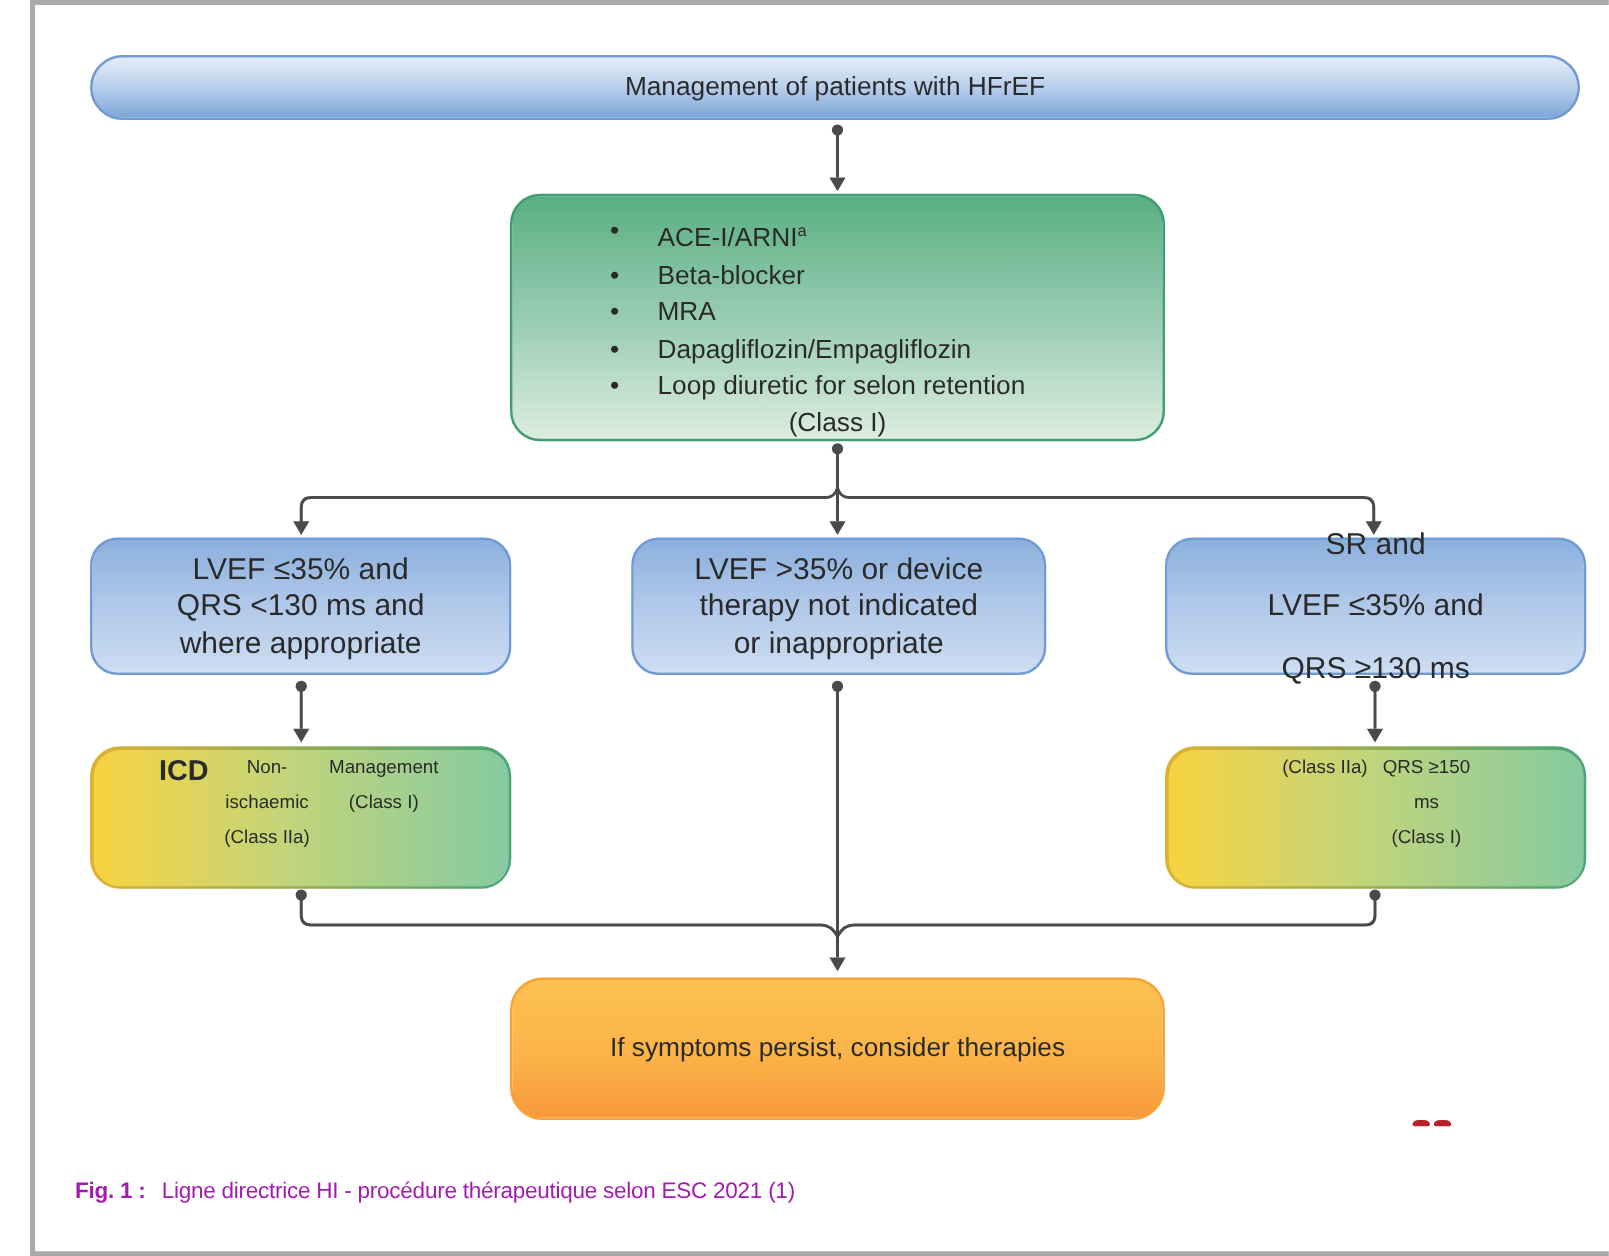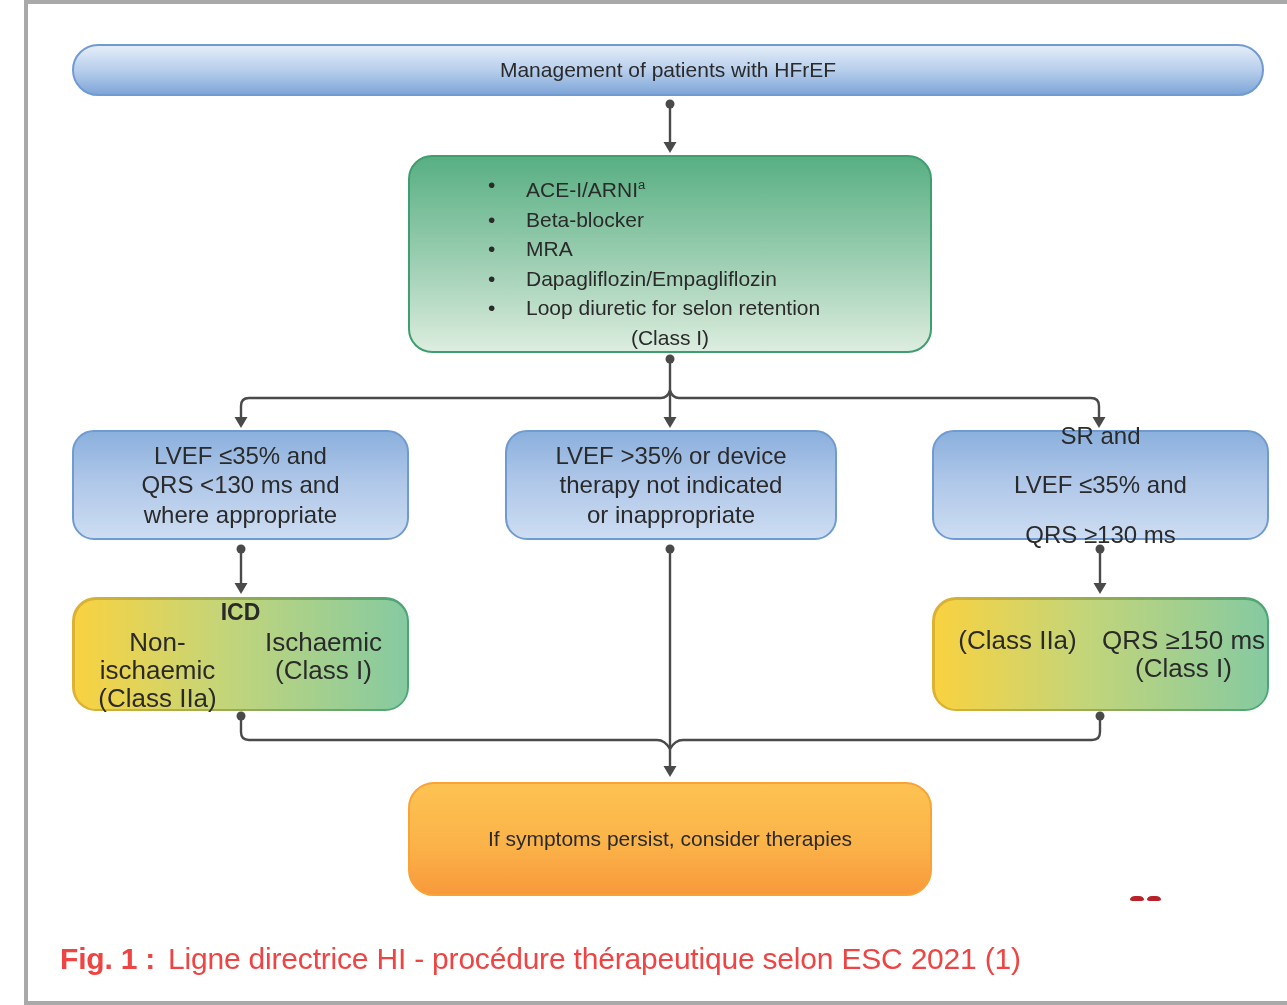--- a/index.html
+++ b/index.html
@@ -37,39 +37,39 @@
   .blue-mid   { left:481px; width:332px;text-align:center; }
   .blue-right { left:908px; width:337px;gap:20px; }
 
   
   .device { top:597px; width:337px; height:114px; border-radius:24px; padding:2.5px;
             background:linear-gradient(90deg,#ddb232 0%, #4ba577 100%); }
   .device-left  { left:48px; }
   .device-right { left:908px; }
   .device .inner { width:100%; height:100%; box-sizing:border-box; border-radius:21px;
             background:linear-gradient(90deg,#f9d240 0%, #c3d579 45%, #86caa1 100%);
-            display:flex; flex-direction:column; justify-content:center; }
+            display:flex; justify-content:center; }
   .device .title { font-weight:bold; font-size:23px; line-height:32px; }
   .device .duo { display:flex; }
-  .device .col { flex:1; font-size:26px; line-height:28px; }
+  .device .col { flex:1; font-size:15px; line-height:28px; }
 
   
   .orange { left:384px; top:782px; width:524px; height:114px; border-radius:26px;
             border:2.5px solid #f9a337;
             background:linear-gradient(180deg,#fdc252 0%, #fbb349 55%, #f8993b 100%);
             display:flex; flex-direction:row; align-items:center; justify-content:center;
             font-size:21px; line-height:30px; }
 
   
   .red-frag { position:absolute; left:1106px; top:896px; display:flex; gap:3px; z-index:2; }
   .red-frag i { display:block; width:14px; height:5px; background:#b8222a;
                 border-radius:50% 50% 25% 25% / 100% 100% 40% 40%; }
 
   
-  .caption { position:absolute; left:36px; top:942px; font-size:30px; color:#ef4444;
+  .caption { position:absolute; left:36px; top:942px; font-size:18px; color:#a21caf;
              z-index:2; white-space:nowrap; letter-spacing:-0.2px; }
   .cap-prefix { font-weight:bold; margin-right:13px; }
 </style>
 </head>
 <body>
 
 <div class="frame">
 
   <svg class="connectors" width="1287" height="1005" viewBox="0 0 1287 1005">
     <g stroke="#4a4a4a" stroke-width="2.4" fill="none">
@@ -150,21 +150,21 @@
 
   <div class="node device device-left">
     <div class="inner">
       <div class="title">ICD</div>
       <div class="duo">
         <div class="col">
           <div>Non-ischaemic</div>
           <div>(Class IIa)</div>
         </div>
         <div class="col">
-          <div>Ischaemic</div>
+          <div>Management</div>
           <div>(Class I)</div>
         </div>
       </div>
     </div>
   </div>
 
   <div class="node device device-right">
     <div class="inner">
       <div class="duo">
         <div class="col">

